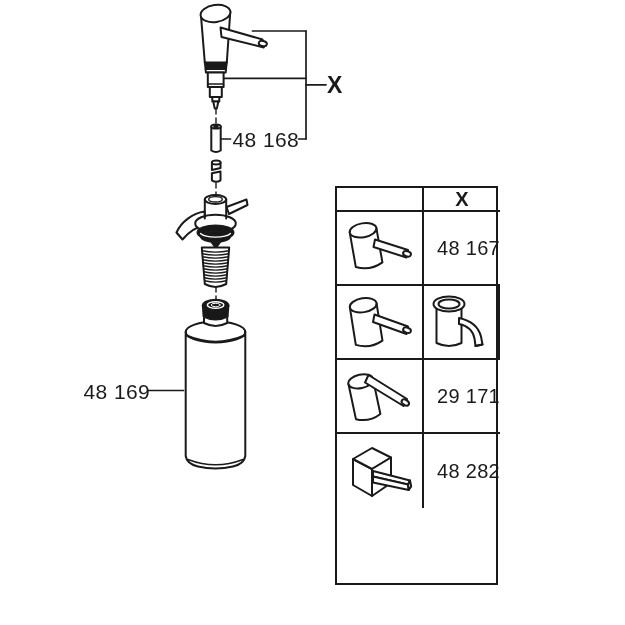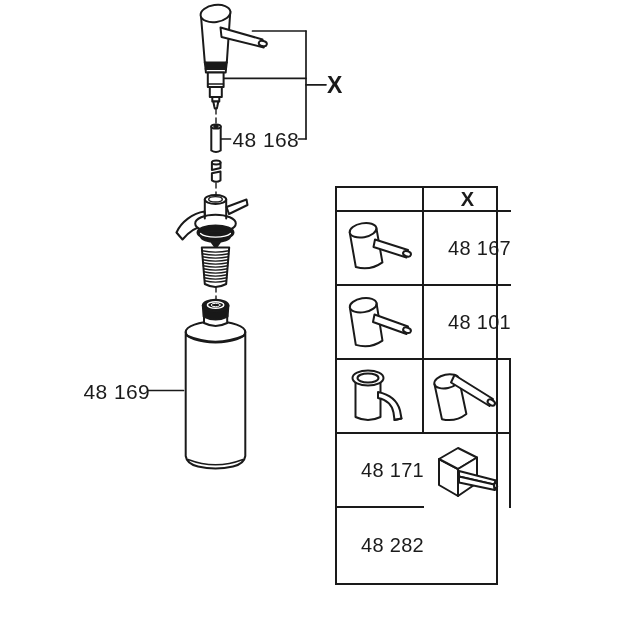--- a/index.html
+++ b/index.html
@@ -19,21 +19,21 @@
     position:absolute;left:335px;top:186px;width:163px;height:399px;
     box-sizing:border-box;border:2px solid var(--line);
     display:grid;grid-template-columns:87px 1fr;
     grid-template-rows:24px 74px 74px 74px 74px 1fr;
     background:var(--bg);
   }
   .cell{box-sizing:border-box;display:flex;align-items:center;}
   .br{border-right:2px solid var(--line);}
   .bb{border-bottom:2px solid var(--line);}
   .icon-cell{justify-content:center;}
-  .num-cell{padding-left:24px;font-size:20px;letter-spacing:0.3px;white-space:nowrap;}
+  .num-cell{padding-left:13px;font-size:20px;letter-spacing:0.3px;white-space:nowrap;}
   .head-cell{justify-content:center;font-size:20px;font-weight:bold;}
   .vicon{stroke:var(--line);stroke-width:2;fill:#ffffff;stroke-linejoin:round;stroke-linecap:round;}
 </style>
 </head>
 <body>
 
 <div class="stage">
 
   <svg id="exploded" width="625" height="625" viewBox="0 0 625 625">
 
@@ -152,21 +152,20 @@
     <div class="cell br bb icon-cell">
       <svg class="vicon" width="72" height="58" viewBox="0 0 72 58">
         <g transform="rotate(-9 22 30)">
           <path d="M8.5,12 L8.5,50 Q22,56.5 35.5,50 L35.5,12"></path>
           <ellipse cx="22" cy="12" rx="13.5" ry="7"></ellipse>
         </g>
         <path d="M30.5,21.5 L64,33.5 L62.5,41 L29,29 Z"></path>
         <ellipse cx="63" cy="37.2" rx="2.6" ry="4" transform="rotate(-72 63 37.2)"></ellipse>
       </svg>
     </div>
-    <div class="cell bb num-cell">48 101</div>
 
     <div class="cell br bb icon-cell">
       <svg class="vicon" width="72" height="58" viewBox="0 0 72 58">
         <path d="M11.5,16 L11.5,50 Q24,56 36.5,50 L36.5,16"></path>
         <ellipse cx="24" cy="11" rx="15.5" ry="7.5"></ellipse>
         <ellipse cx="24" cy="11" rx="10.5" ry="4.6"></ellipse>
         <path d="M34,25 C46,27.5 53.5,34 56,43.5 L57.5,51.5 L50.5,53 L49.5,45.5 C48,38 43,32.8 34,31 Z"></path>
         <line x1="57.5" y1="51.5" x2="50.5" y2="53"></line>
       </svg>
     </div>
@@ -174,21 +173,21 @@
     <div class="cell br bb icon-cell">
       <svg class="vicon" width="72" height="58" viewBox="0 0 72 58">
         <g transform="rotate(-12 20 30)">
           <path d="M7.5,14 L7.5,50 Q20,56 32.5,50 L32.5,14"></path>
           <ellipse cx="20" cy="14" rx="12.5" ry="6.8"></ellipse>
         </g>
         <path d="M24.5,8 L63,32 L59.5,39 L21,15.5 Z"></path>
         <ellipse cx="61.3" cy="35.5" rx="2.6" ry="4" transform="rotate(-58 61.3 35.5)"></ellipse>
       </svg>
     </div>
-    <div class="cell bb num-cell">48 171</div>
+    <div class="cell bb num-cell">29 171</div>
 
     <div class="cell br icon-cell">
       <svg class="vicon" width="72" height="58" viewBox="0 0 72 58">
         <path d="M9,17 L9,43 L28,54 L28,27 Z"></path>
         <path d="M9,17 L28,6 L47,15.5 L28,27 Z"></path>
         <path d="M28,27 L47,15.5 L47,41 L28,54 Z"></path>
         <path d="M29,29 L66,38.5 L64,42.5 L29,34.5 Z"></path>
         <path d="M29,34.5 L64,42.5 L64.8,48 L29,40.5 Z"></path>
         <path d="M66,38.5 L67.2,44.5 L64.8,48 L64,42.5 Z"></path>
       </svg>

